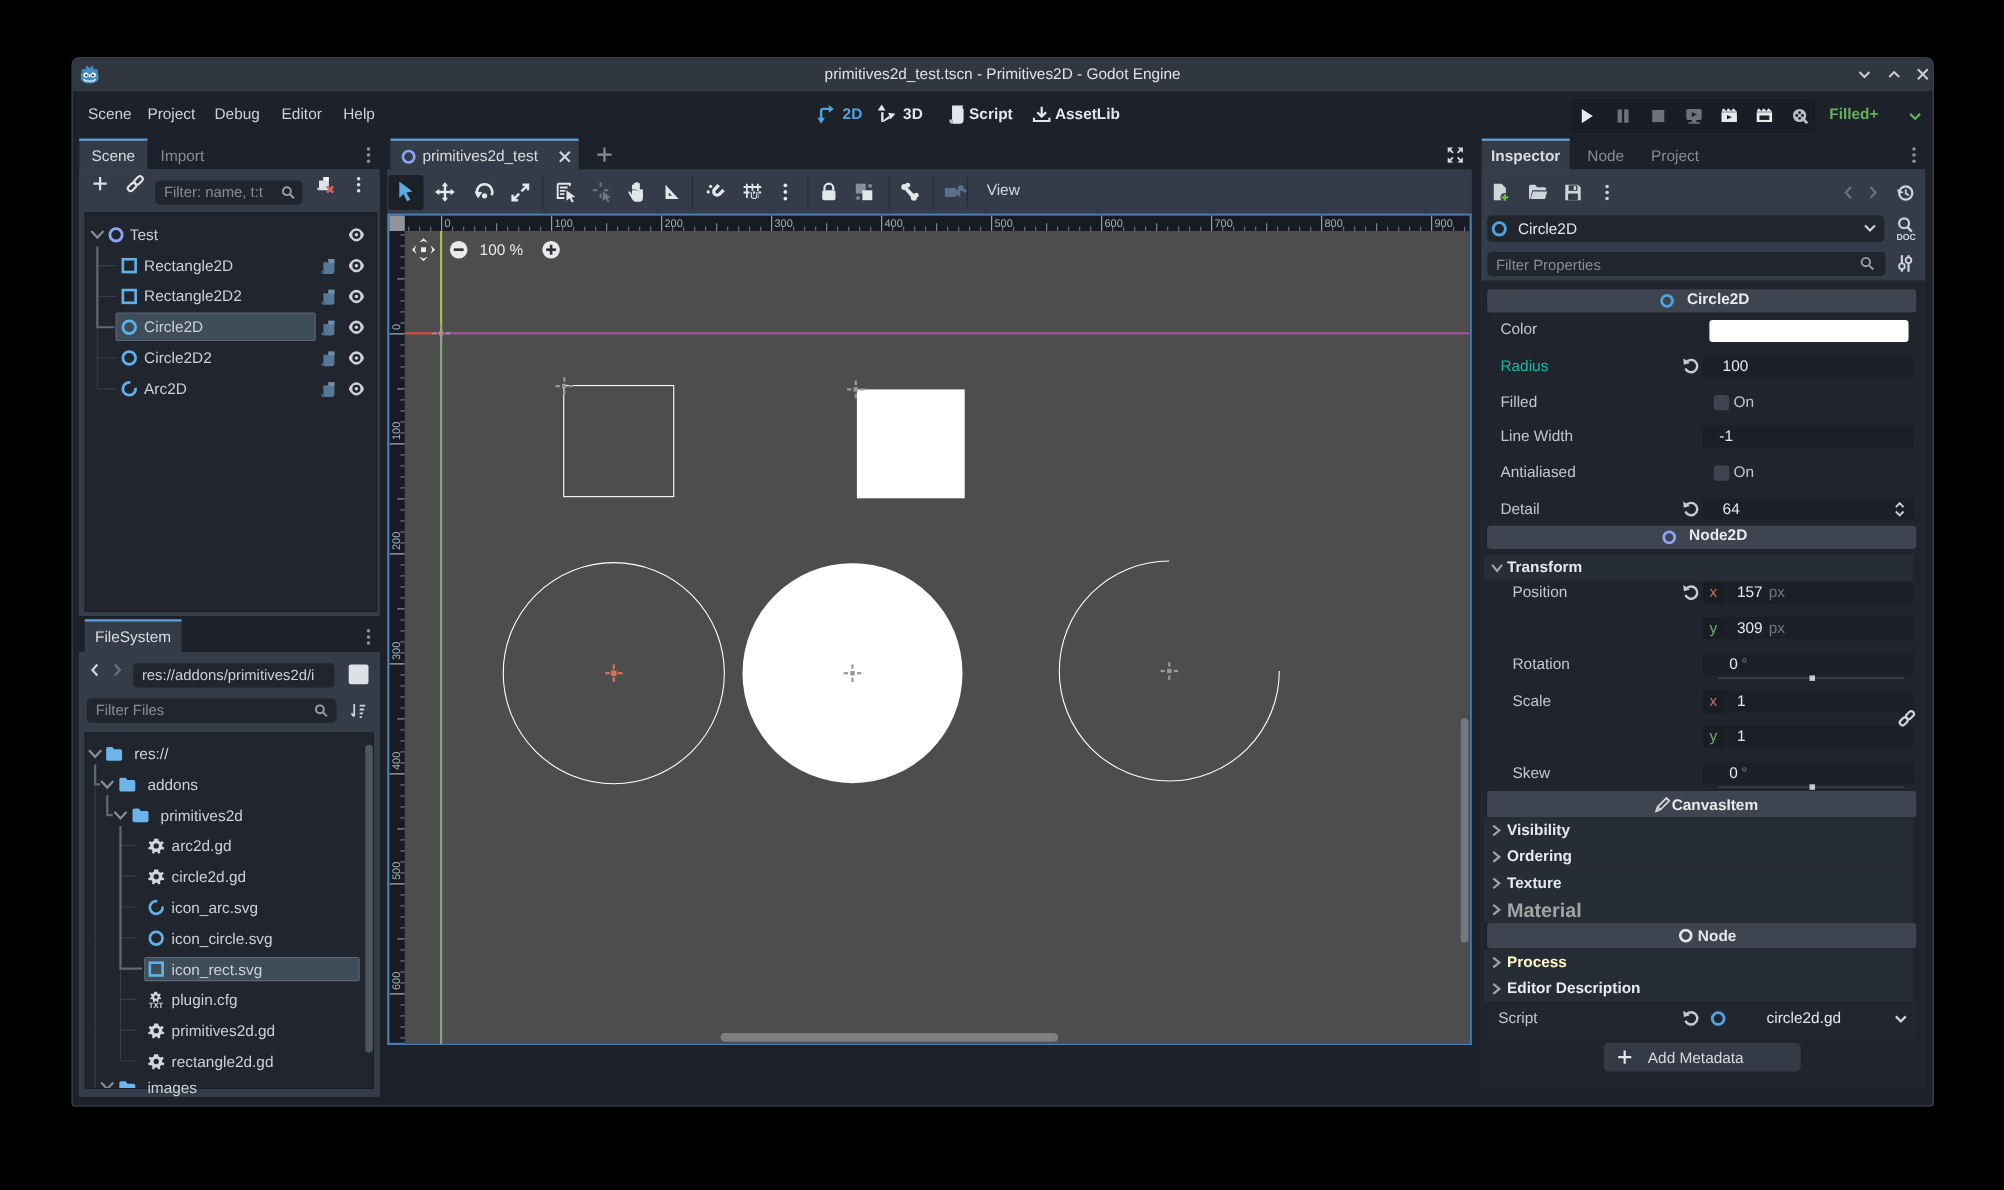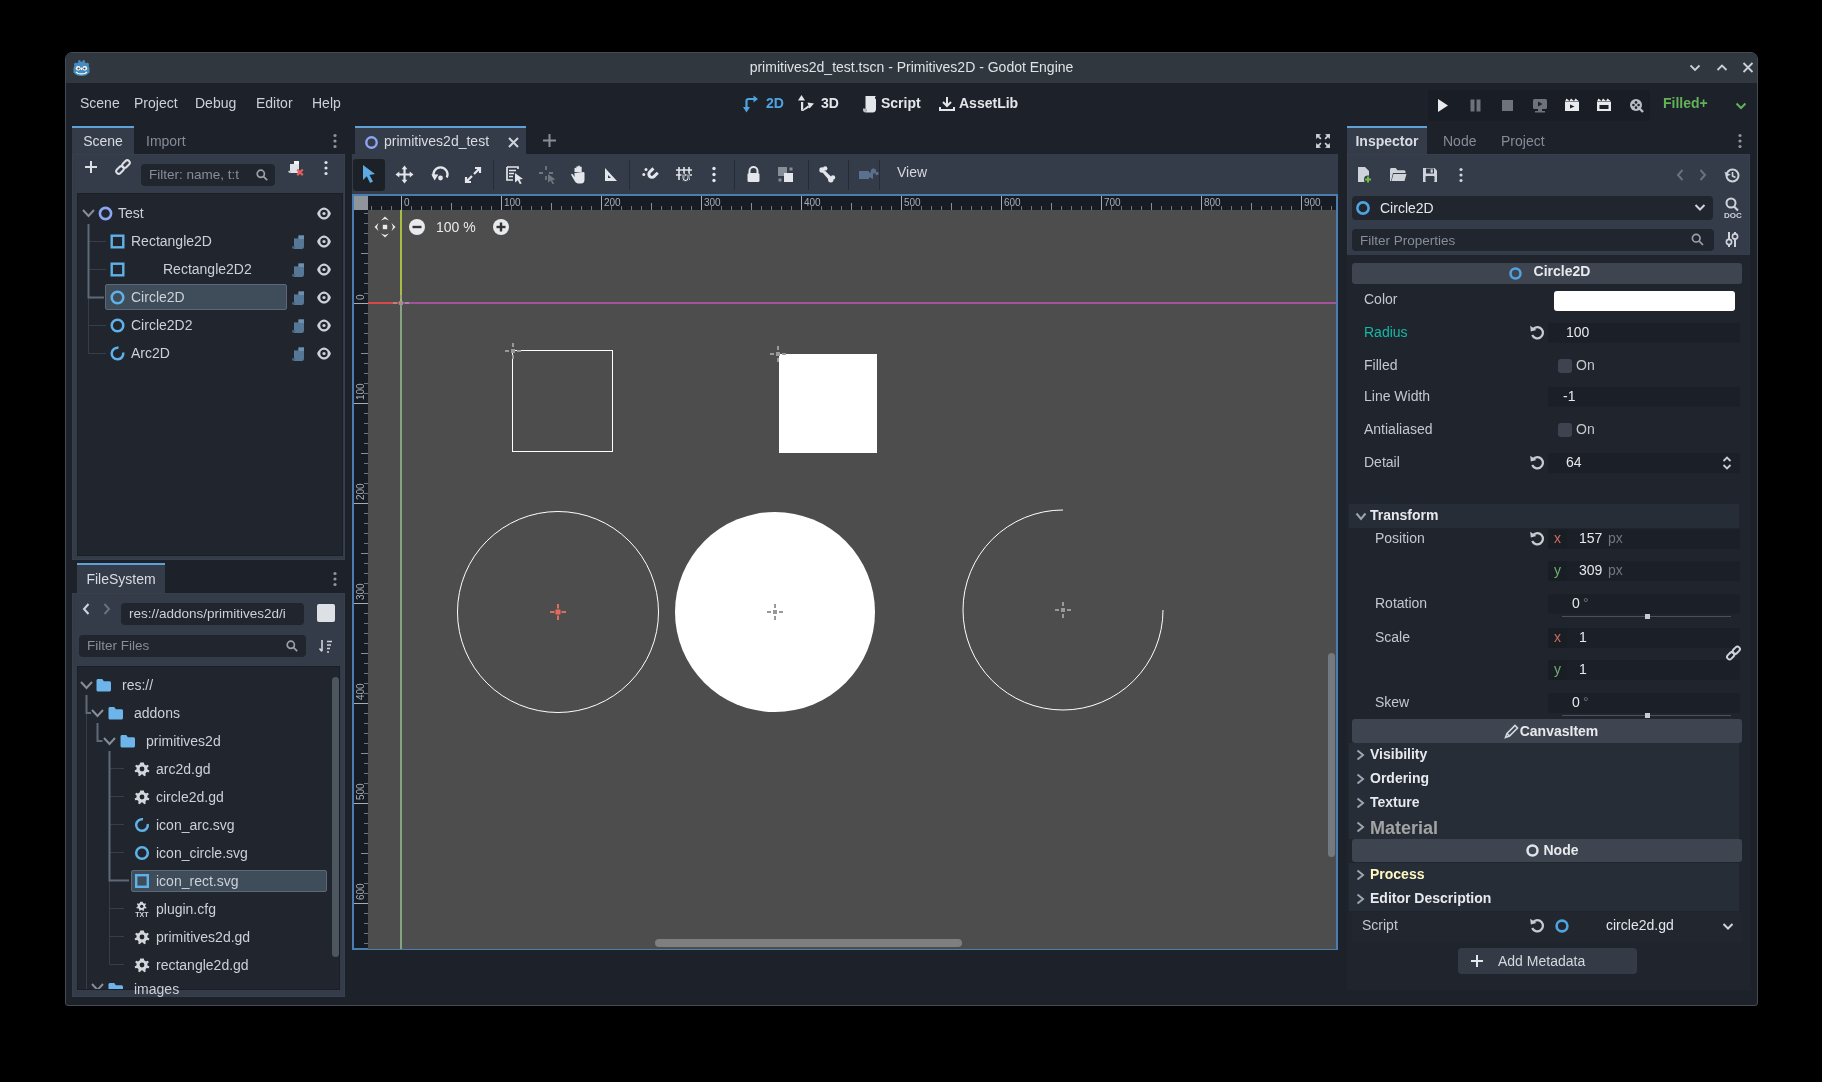--- a/index.html
+++ b/index.html
@@ -181,21 +181,21 @@
           <rect x="33.7" y="41.7" width="11.6" height="11.6" fill="none" stroke="#5fb2e8" stroke-width="2.4"></rect>
           <rect x="33.7" y="69.7" width="11.6" height="11.6" fill="none" stroke="#5fb2e8" stroke-width="2.4"></rect>
 
           <circle cx="39.5" cy="103.5" r="5.8" fill="none" stroke="#5fb2e8" stroke-width="2.5"></circle>
           <circle cx="39.5" cy="131.5" r="5.8" fill="none" stroke="#5fb2e8" stroke-width="2.5"></circle>
 
           <path d="M40.5 153.8 A 5.8 5.8 0 1 0 45.2 158.5" fill="none" stroke="#5fb2e8" stroke-width="2.5"></path>
         </svg>
         <div class="treelabel" style="left:40px; top:11px;">Test</div>
         <div class="treelabel" style="left:53px; top:39px;">Rectangle2D</div>
-        <div class="treelabel" style="left:53px; top:67px;margin-left:32px;">Rectangle2D2</div>
+        <div class="treelabel" style="left:53px; top:67px;">Rectangle2D2</div>
         <div class="treelabel" style="left:53px; top:95px;">Circle2D</div>
         <div class="treelabel" style="left:53px; top:123px;">Circle2D2</div>
         <div class="treelabel" style="left:53px; top:151px;">Arc2D</div>
         <svg class="icon" style="left:0; top:0;" width="264" height="361" viewBox="0 0 264 361">
           <defs>
             <g id="eye">
                 <path d="M9 2.4 C5.6 2.4 2.2 6.7 2.2 8.5 C2.2 10.3 5.6 14.6 9 14.6 C12.4 14.6 15.8 10.3 15.8 8.5 C15.8 6.7 12.4 2.4 9 2.4 Z" fill="#cdd2d8"></path>
                 <circle cx="9" cy="8.5" r="3.7" fill="#20252e"></circle>
                 <circle cx="9" cy="8.5" r="1.6" fill="#cdd2d8"></circle>
               </g>
@@ -598,20 +598,25 @@
       <div class="abs" style="left:17px; top:300px; color:#c3c8cf; font-size:14px; white-space:nowrap;">Detail</div>
       <svg class="icon" style="left:183px; top:301px;" width="16" height="16" viewBox="0 0 16 16">
           <path d="M3 4.2 A 5.6 5.6 0 1 1 2.2 10" fill="none" stroke="#c8ccd2" stroke-width="2.2"></path>
           <path d="M0.2 0.8 L0.8 6.6 L6.4 5 Z" fill="#c8ccd2"></path>
         </svg>
       <div class="prop-field" style="left:201px; top:299px; width:192px; height:20px;"></div>
       <div class="abs" style="left:219px; top:300px; color:#e6e8eb; font-size:14px; white-space:nowrap;">64</div>
       <svg class="icon" style="left:374px; top:301px;" width="12" height="16" viewBox="0 0 12 16">
   <path d="M2.5 6 L6 2.5 L9.5 6 M2.5 10 L6 13.5 L9.5 10" fill="none" stroke="#c8ccd2" stroke-width="1.8"></path>
         </svg>
+      <div class="cat-bar" style="left:5px; top:324px;">
+  <svg class="icon" style="left:158px; top:3px;" width="15" height="15" viewBox="0 0 15 15">
+            <circle cx="7.5" cy="7.5" r="5" fill="none" stroke="#8da5f3" stroke-width="2.5"></circle>
+          </svg>
+  <span style="margin-left:30px;">Node2D</span></div>
       <div class="sec-row" style="top:350px; line-height:24px;"></div>
       <svg class="icon" style="left:8px; top:357px;" width="12" height="10" viewBox="0 0 12 10">
       <path d="M1.5 2.5 L6 8 L10.5 2.5" fill="none" stroke="#9ea4ac" stroke-width="2"></path>
         </svg>
       <div class="abs" style="left:23px; top:353px; color:#e7e9ec; font-size:14px; font-weight:bold;white-space:nowrap;">Transform</div>
       <div class="abs" style="left:28px; top:376px; color:#c3c8cf; font-size:14px; white-space:nowrap;">Position</div>
       <svg class="icon" style="left:183px; top:377px;" width="16" height="16" viewBox="0 0 16 16">
           <path d="M3 4.2 A 5.6 5.6 0 1 1 2.2 10" fill="none" stroke="#c8ccd2" stroke-width="2.2"></path>
           <path d="M0.2 0.8 L0.8 6.6 L6.4 5 Z" fill="#c8ccd2"></path>
         </svg>

